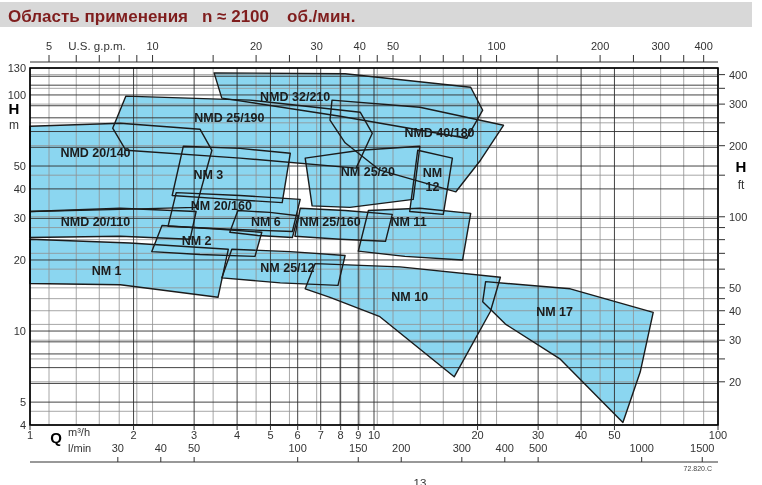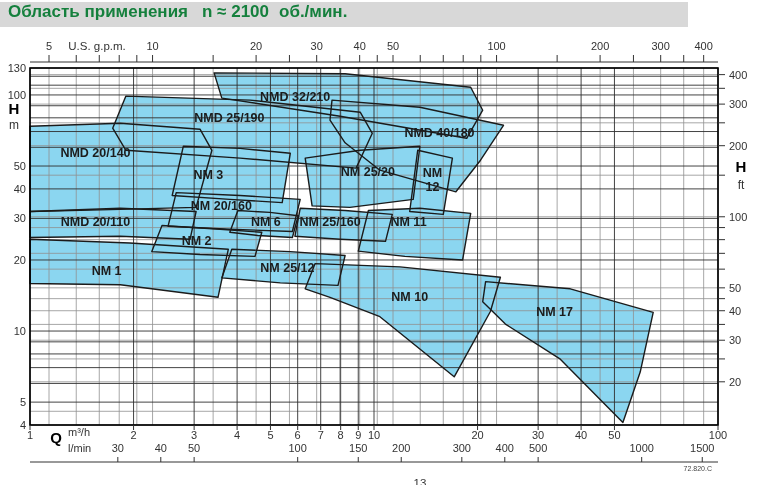--- a/index.html
+++ b/index.html
@@ -1,23 +1,23 @@
 <!DOCTYPE html>
 <html><head>
 <meta charset="utf-8">
 <style>
   html,body{margin:0;padding:0;background:#fff;width:762px;height:485px;overflow:hidden;
     font-family:"Liberation Sans",sans-serif;}
   .stage{position:relative;width:762px;height:485px;background:#fff;}
-  .titlebar{position:absolute;left:0;top:2px;width:688px;height:25px;background:#d8d8d8;
-    display:flex;align-items:flex-start;color:#15803d;font-weight:700;font-size:17px;}
+  .titlebar{position:absolute;left:0;top:2px;width:752px;height:25px;background:#d8d8d8;
+    display:flex;align-items:flex-end;color:#7f1d1d;font-weight:700;font-size:17px;}
   .titlebar span{white-space:pre;}
   .t-head{margin-left:8px;}
   .t-speed{margin-left:14px;}
-  .t-unit{margin-left:10px;}
+  .t-unit{margin-left:18px;}
   svg{position:absolute;left:0;top:28px;display:block;}
   text{font-family:"Liberation Sans",sans-serif;}
 </style>
 </head>
 <body>
 
 <div class="stage">
   <div class="titlebar">
     <span class="t-head">Область применения</span>
     <span class="t-speed">n ≈ 2100</span>

